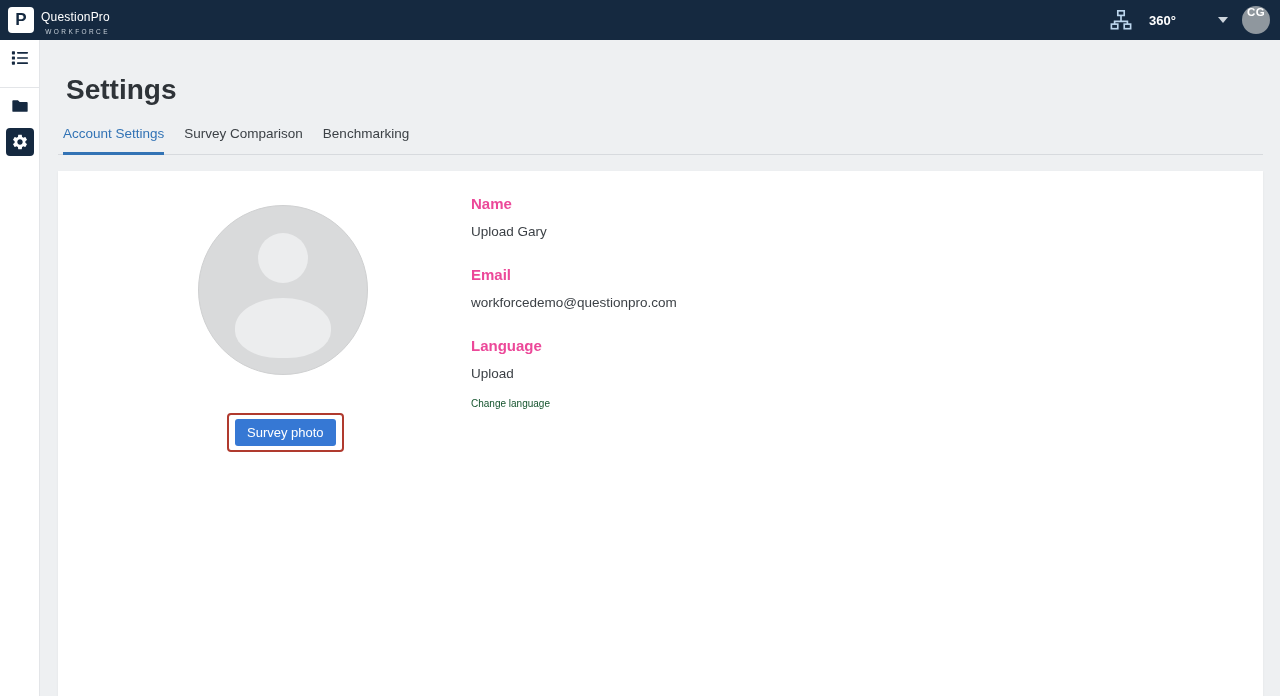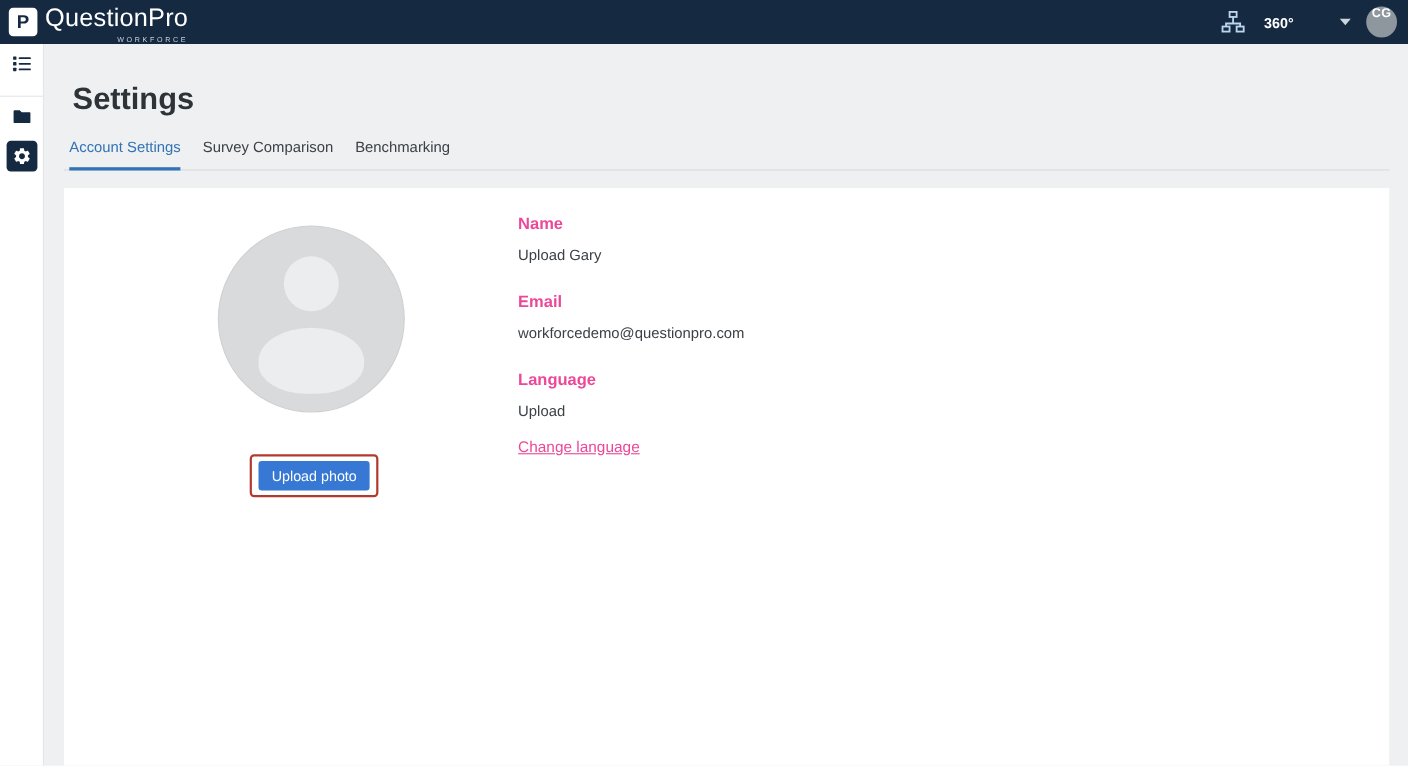--- a/index.html
+++ b/index.html
@@ -21,21 +21,21 @@
   }
   .brand-wrap { display: flex; align-items: center; }
   .logo-box {
     width: 26px; height: 26px;
     background: #ffffff;
     border-radius: 4px;
     display: flex; align-items: center; justify-content: center;
     font-size: 17px; font-weight: 700; color: #152940;
   }
   .brand-text { position: relative; margin-left: 7px; padding-bottom: 8px; }
-  .brand-name { color: #ffffff; font-size: 23px; font-weight: 500; letter-spacing: .2px; }
+  .brand-name { color: #ffffff; font-size: 12px; font-weight: 500; letter-spacing: .2px; }
   .brand-sub {
     position: absolute; right: 0; bottom: -2px;
     color: #c7d0d9; font-size: 6.5px; letter-spacing: 2.4px; text-transform: uppercase;
   }
   .top-right { display: flex; align-items: center; }
   .module-switch { display: flex; align-items: center; cursor: pointer; gap: 12px; }
   .module-icon { width: 22px; height: 22px; display: block; }
   .module-label { color: #ffffff; font-size: 13px; font-weight: 700; margin-left: 5px; }
   .caret-down {
     width: 0; height: 0; margin-left: 42px;
@@ -133,21 +133,21 @@
     font-family: "Liberation Sans", sans-serif;
     font-size: 13px; padding: 6px 12px;
     cursor: pointer; white-space: nowrap;
   }
 
   
   .fields { position: absolute; left: 413px; top: 24px; }
   .field { margin-bottom: 27px; }
   .field-label { font-size: 15px; font-weight: 700; color: #ec4899; margin-bottom: 12px; }
   .field-value { font-size: 13.5px; color: #3c4146; }
-  .link { font-size: 14px; color: #ec4899; cursor: pointer; display: inline-block; margin-top: 17px; text-decoration: underline; }
+  .link { font-size: 10px; color: #14532d; cursor: pointer; display: inline-block; margin-top: 17px; }
 </style>
 </head>
 <body>
 
 <header class="topbar">
   <div class="brand-wrap">
     <div class="logo-box">
       <span>P</span>
     </div>
     <div class="brand-text">
@@ -215,21 +215,21 @@
     </div>
 
     <section class="card">
 
       <div class="photo-block">
         <div class="photo-circle">
           <div class="silhouette-head"></div>
           <div class="silhouette-body"></div>
         </div>
         <div class="upload-highlight">
-          <button class="upload-btn">Upload photo</button>
+          <button class="upload-btn">Survey photo</button>
         </div>
       </div>
 
       <div class="fields">
         <div class="field">
           <div class="field-label">Name</div>
           <div class="field-value">Upload Gary</div>
         </div>
         <div class="field">
           <div class="field-label">Email</div>

